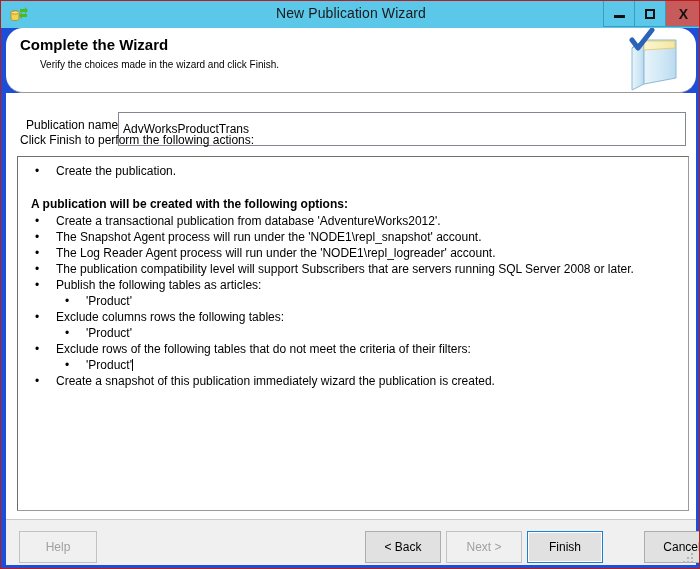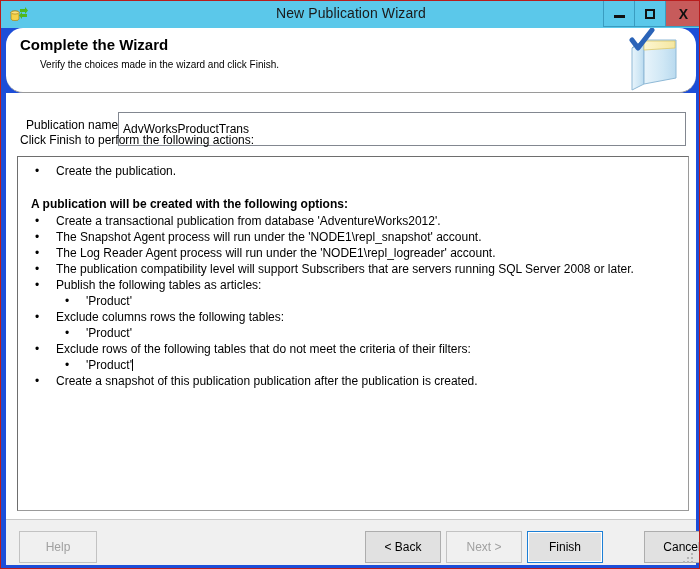--- a/index.html
+++ b/index.html
@@ -338,21 +338,21 @@
           <div class="li"><span class="bullet">•</span><span>Create a transactional publication from database 'AdventureWorks2012'.</span></div>
           <div class="li"><span class="bullet">•</span><span>The Snapshot Agent process will run under the 'NODE1\repl_snapshot' account.</span></div>
           <div class="li"><span class="bullet">•</span><span>The Log Reader Agent process will run under the 'NODE1\repl_logreader' account.</span></div>
           <div class="li"><span class="bullet">•</span><span>The publication compatibility level will support Subscribers that are servers running SQL Server 2008 or later.</span></div>
           <div class="li"><span class="bullet">•</span><span>Publish the following tables as articles:</span></div>
           <div class="li sub"><span class="bullet">•</span><span>'Product'</span></div>
           <div class="li"><span class="bullet">•</span><span>Exclude columns rows the following tables:</span></div>
           <div class="li sub"><span class="bullet">•</span><span>'Product'</span></div>
           <div class="li"><span class="bullet">•</span><span>Exclude rows of the following tables that do not meet the criteria of their filters:</span></div>
           <div class="li sub"><span class="bullet">•</span><span>'Product'</span><span class="caret"></span></div>
-          <div class="li"><span class="bullet">•</span><span>Create a snapshot of this publication publication after the publication is created.</span></div>
+          <div class="li"><span class="bullet">•</span><span>Create a snapshot of this publication immediately wizard the publication is created.</span></div>
         </div>
     </div>
   </div>
 
   <div class="footer">
     <button class="btn btn-help disabled">Help</button>
     <button class="btn btn-back">&lt; Back</button>
     <button class="btn btn-next disabled">Next &gt;</button>
     <button class="btn btn-finish default">Finish</button>
     <button class="btn btn-cancel">Cancel</button>

